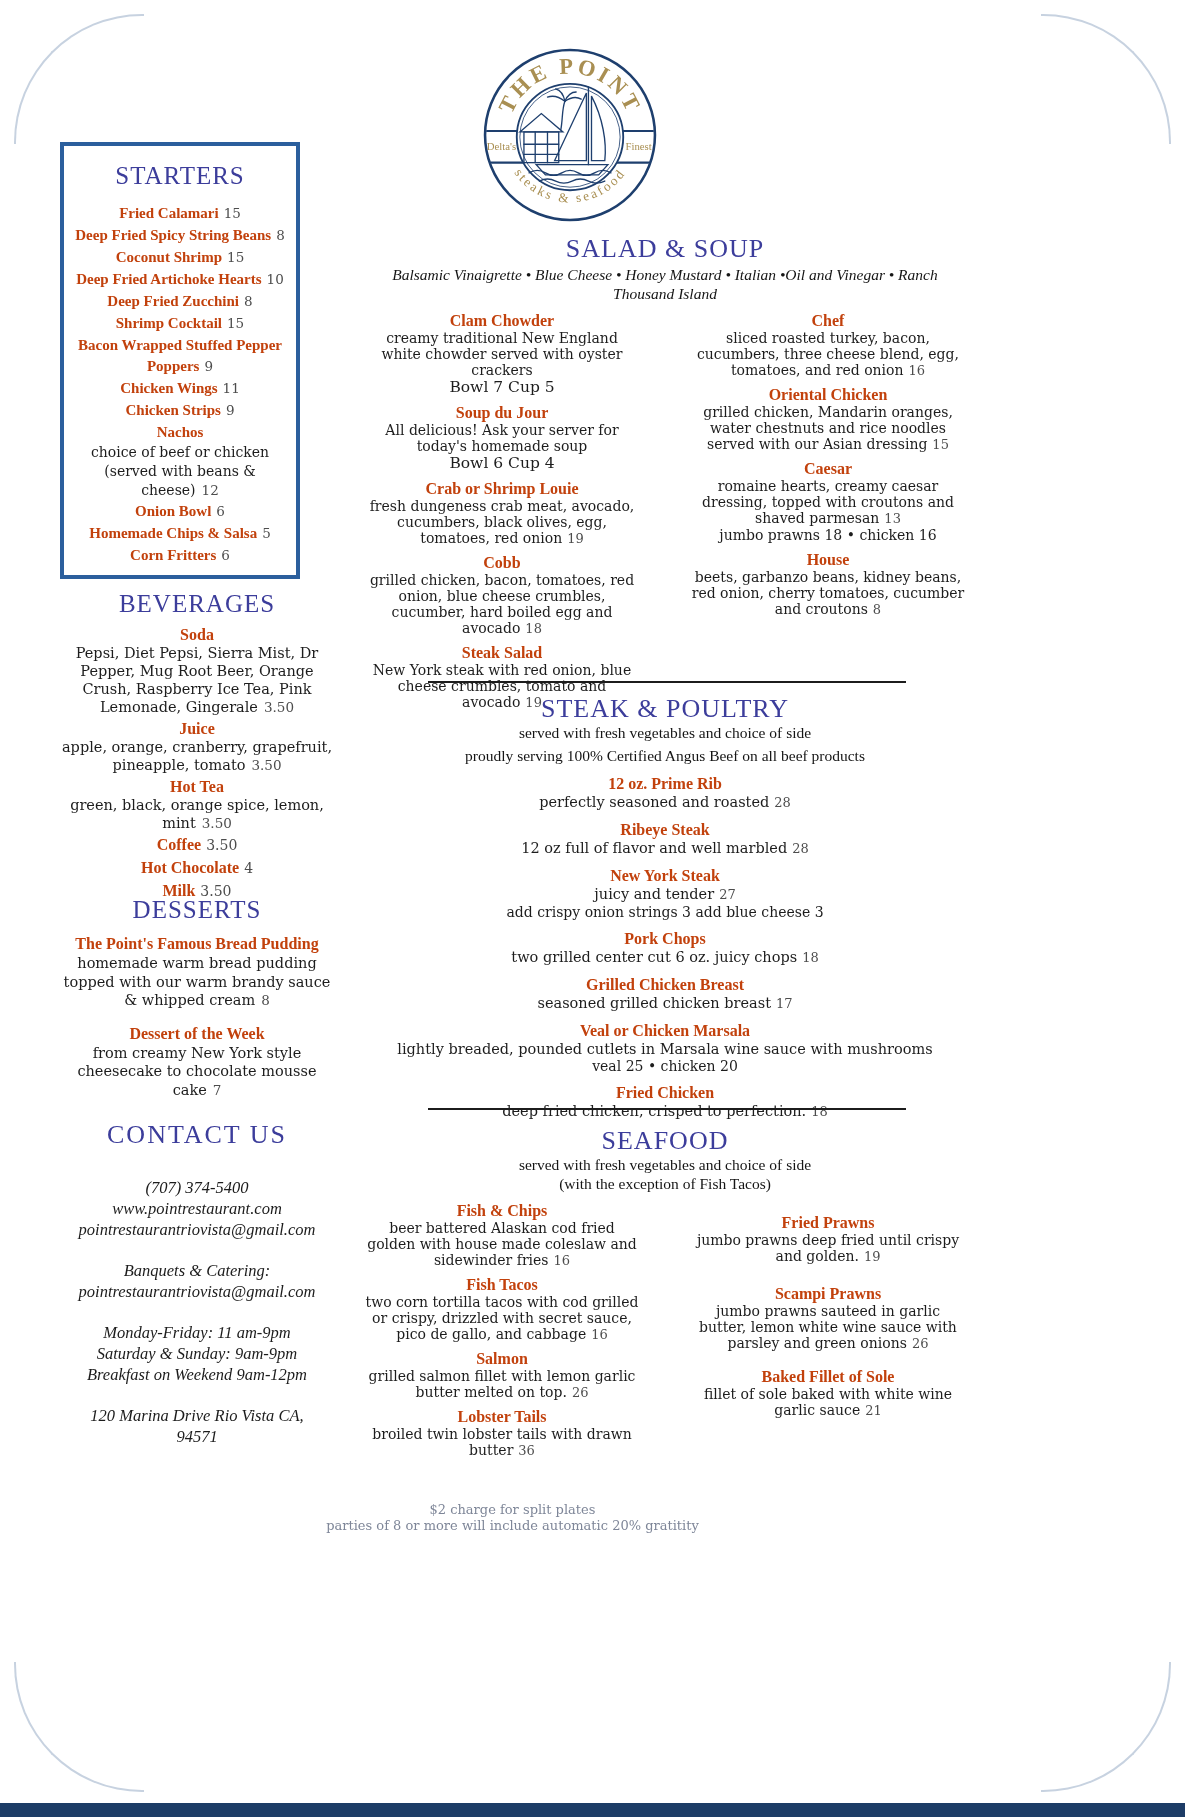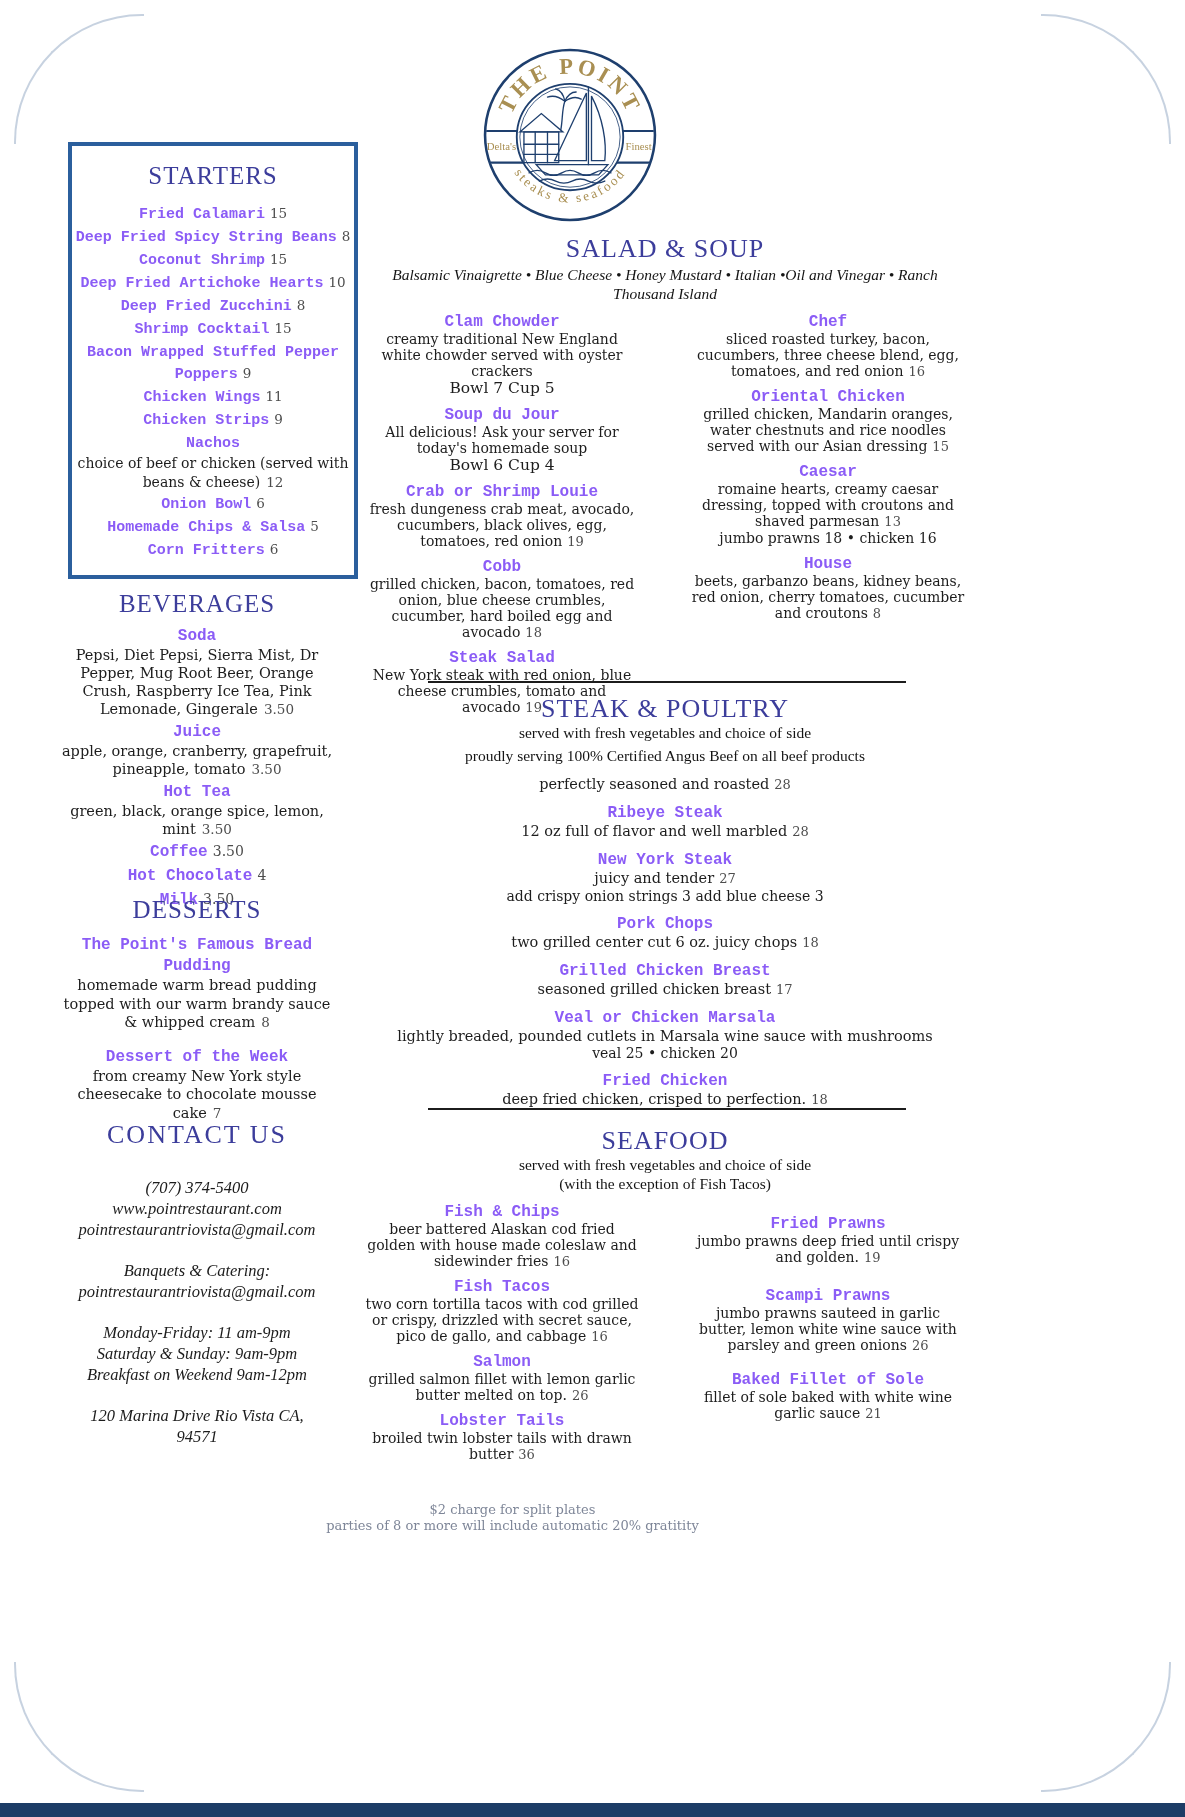--- a/index.html
+++ b/index.html
@@ -10,27 +10,27 @@
   .corner { position:absolute; width:128px; height:128px; border:0 solid #c7d2e0; }
   .corner.tl { left:14px;  top:14px;    border-left-width:2px;  border-top-width:2px;    border-top-left-radius:128px; }
   .corner.tr { right:14px; top:14px;    border-right-width:2px; border-top-width:2px;    border-top-right-radius:128px; }
   .corner.bl { left:14px;  top:1662px;  border-left-width:2px;  border-bottom-width:2px; border-bottom-left-radius:128px; }
   .corner.br { right:14px; top:1662px;  border-right-width:2px; border-bottom-width:2px; border-bottom-right-radius:128px; }
   .bottom-bar { position:absolute; left:0; top:1803px; width:1185px; height:14px; background:#1d3c66; }
 
   h2.sec { font-family:"Liberation Serif",serif; font-weight:normal; font-size:26px; color:#3c3d9b;
            letter-spacing:1px; margin:0; line-height:1.12; }
 
-  .nm   { font-family:Liberation Mono, monospace; font-weight:bold; color:#8b5cf6; }
+  .nm   { font-family:Liberation Serif, serif; font-weight:bold; color:#c2410c; }
   .pr   { font-family:"DejaVu Serif",serif; color:#4d4d4d; }
   .desc { font-family:"DejaVu Serif",serif; color:#1d1d1d; }
 
   
-  #starters { position:absolute; left:60px; top:142px; width:290px; height:437px;
-              border:4px solid #2b5f9d; box-sizing:border-box; text-align:center; padding-top:16px;margin-left:8px; }
+  #starters { position:absolute; left:60px; top:142px; width:240px; height:437px;
+              border:4px solid #2b5f9d; box-sizing:border-box; text-align:center; padding-top:16px; }
   #starters h2 { font-size:25px; margin-bottom:13px; }
   .s-item { font-size:15px; line-height:21px; margin-bottom:1px; }
   .s-item .nm { font-size:15px; }
   .s-item .pr { font-size:13.5px; margin-left:5px; }
   .s-desc { font-size:14px; line-height:19px; }
   .s-desc .pr { font-size:13.5px; margin-left:6px; }
 
   
   #beverages { position:absolute; left:56px; top:590px; width:282px; text-align:center; }
   #beverages h2 { font-size:25px; margin-bottom:7px; }
@@ -267,20 +267,21 @@
     </div>
   </section>
 
   <div id="divider1" class="divider"></div>
 
   <section id="steak">
     <h2 class="sec sec-lg">STEAK &amp; POULTRY</h2>
     <div class="sub">served with fresh vegetables and choice of side</div>
     <div class="sub sub2">proudly serving 100% Certified Angus Beef on all beef products</div>
     <div class="m-item">
+      <div class="m-name"><span class="nm">12 oz. Prime Rib</span></div>
       <div class="m-desc desc"><span>perfectly seasoned and roasted</span><span class="pr">28</span></div>
     </div>
     <div class="m-item">
       <div class="m-name"><span class="nm">Ribeye Steak</span></div>
       <div class="m-desc desc"><span>12 oz full of flavor and well marbled</span><span class="pr">28</span></div>
     </div>
     <div class="m-item">
       <div class="m-name"><span class="nm">New York Steak</span></div>
       <div class="m-desc desc"><span>juicy and tender</span><span class="pr">27</span></div>
       <div class="extra">add crispy onion strings 3  add blue cheese 3</div>

